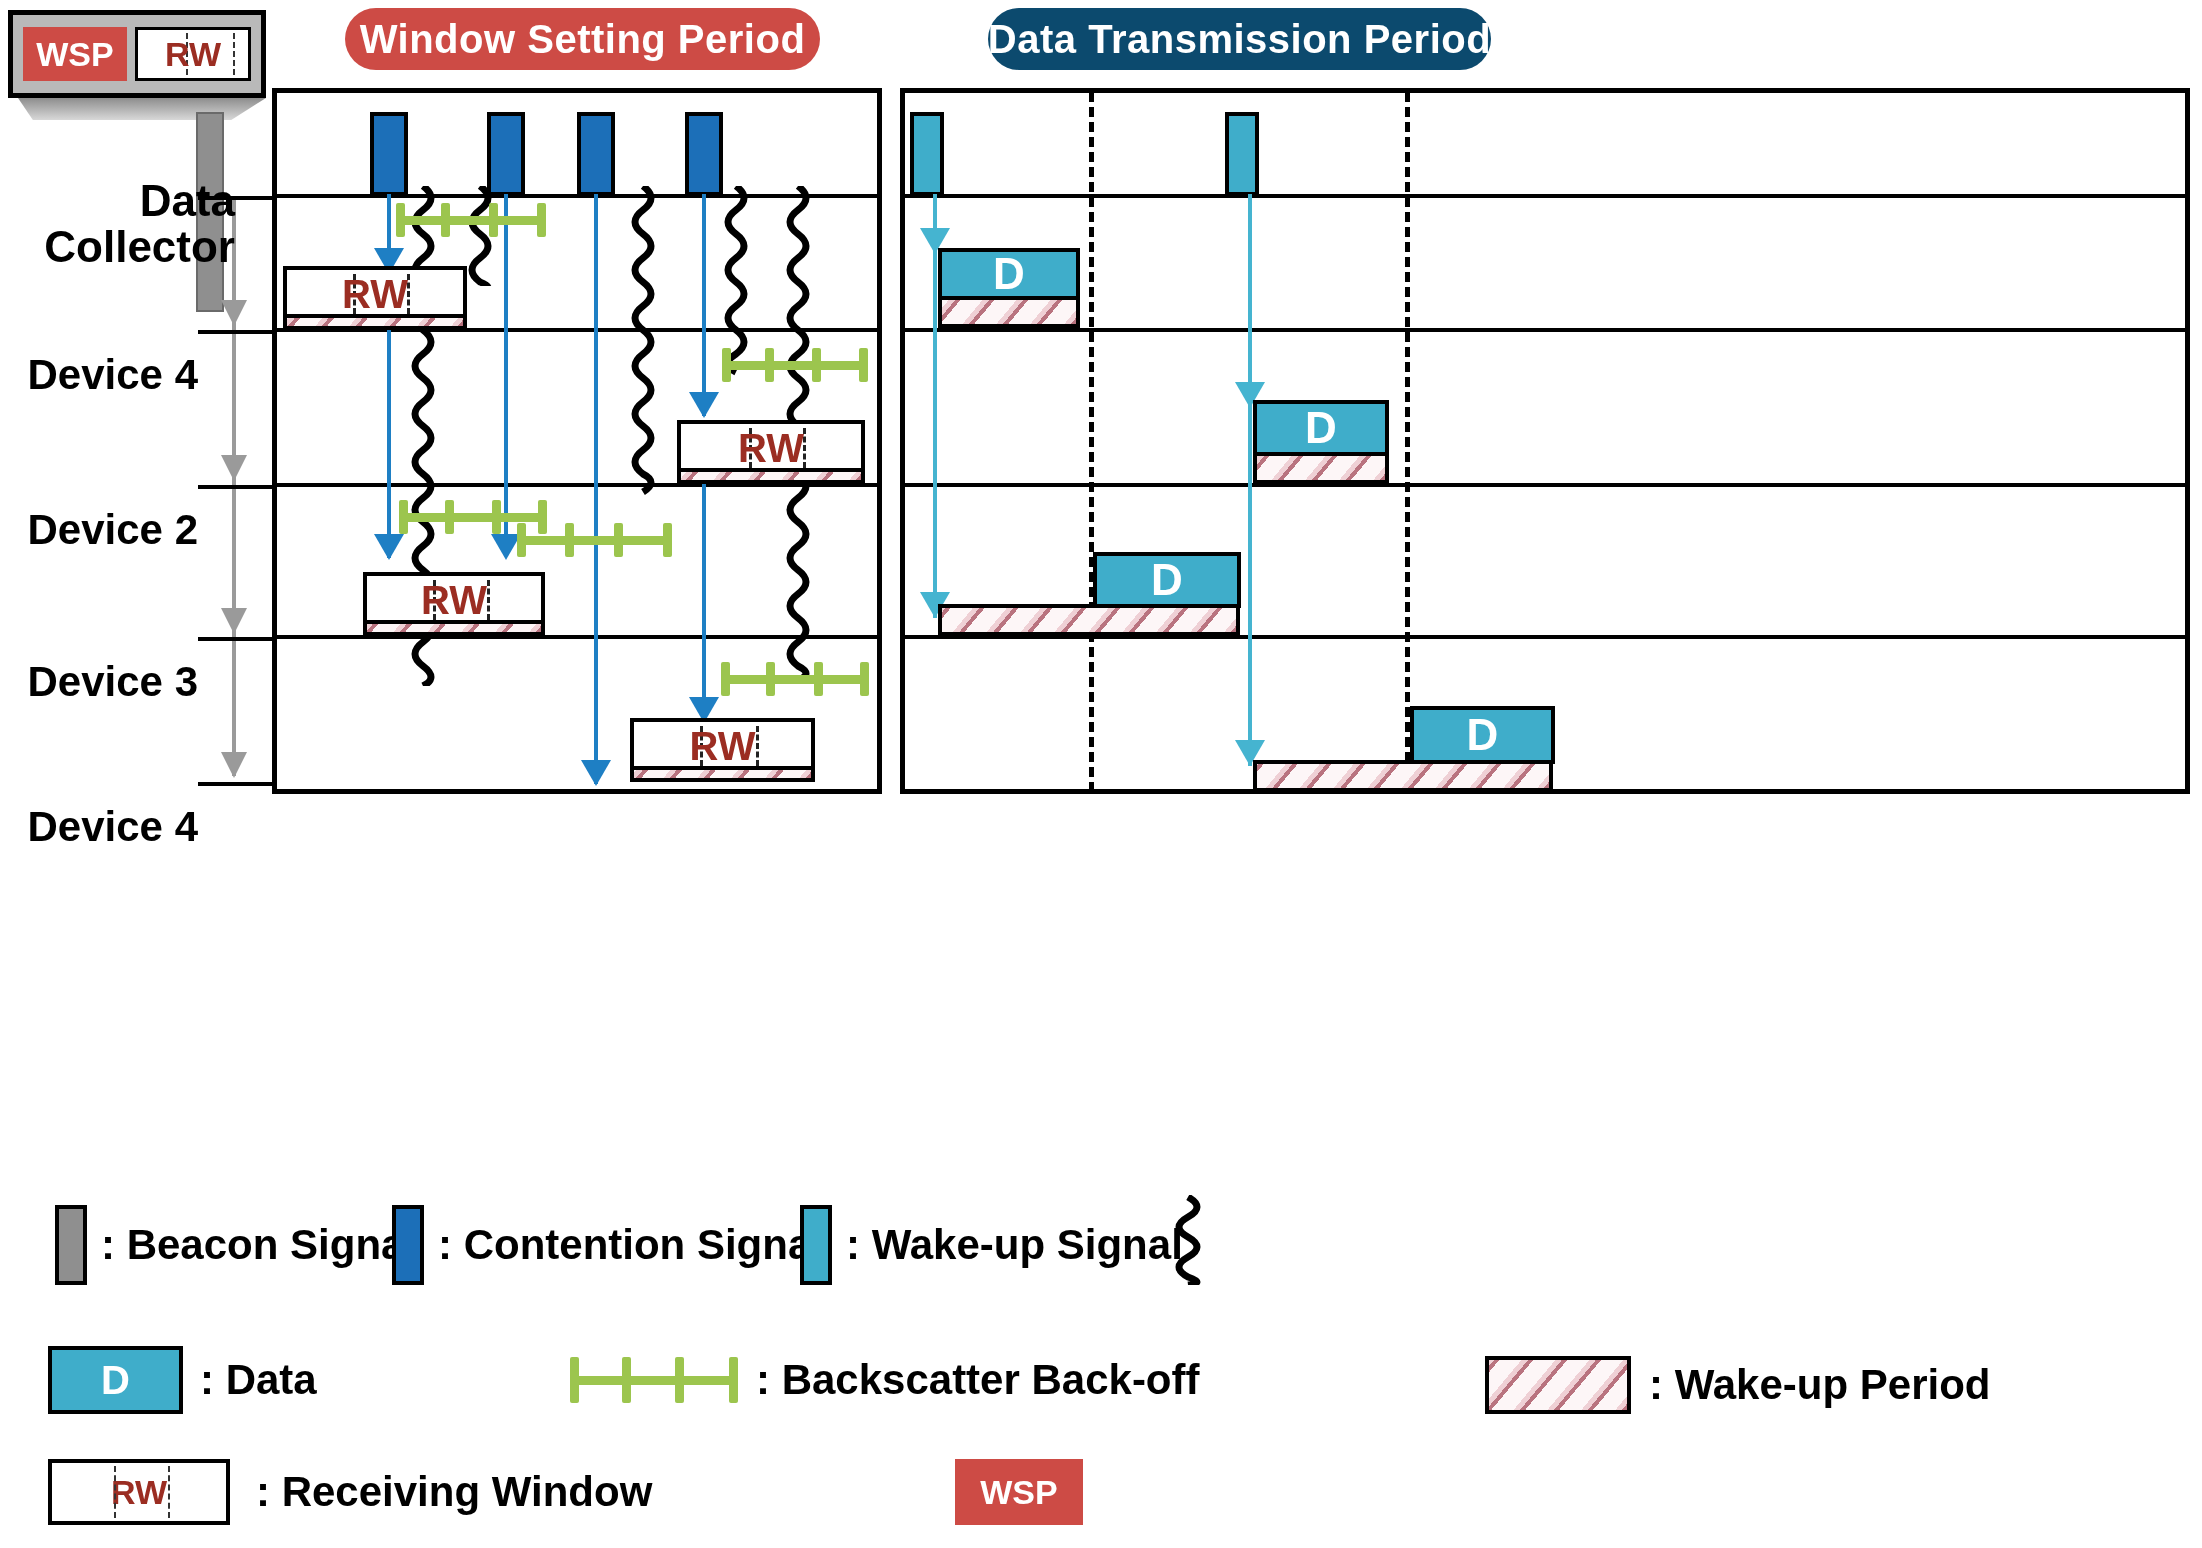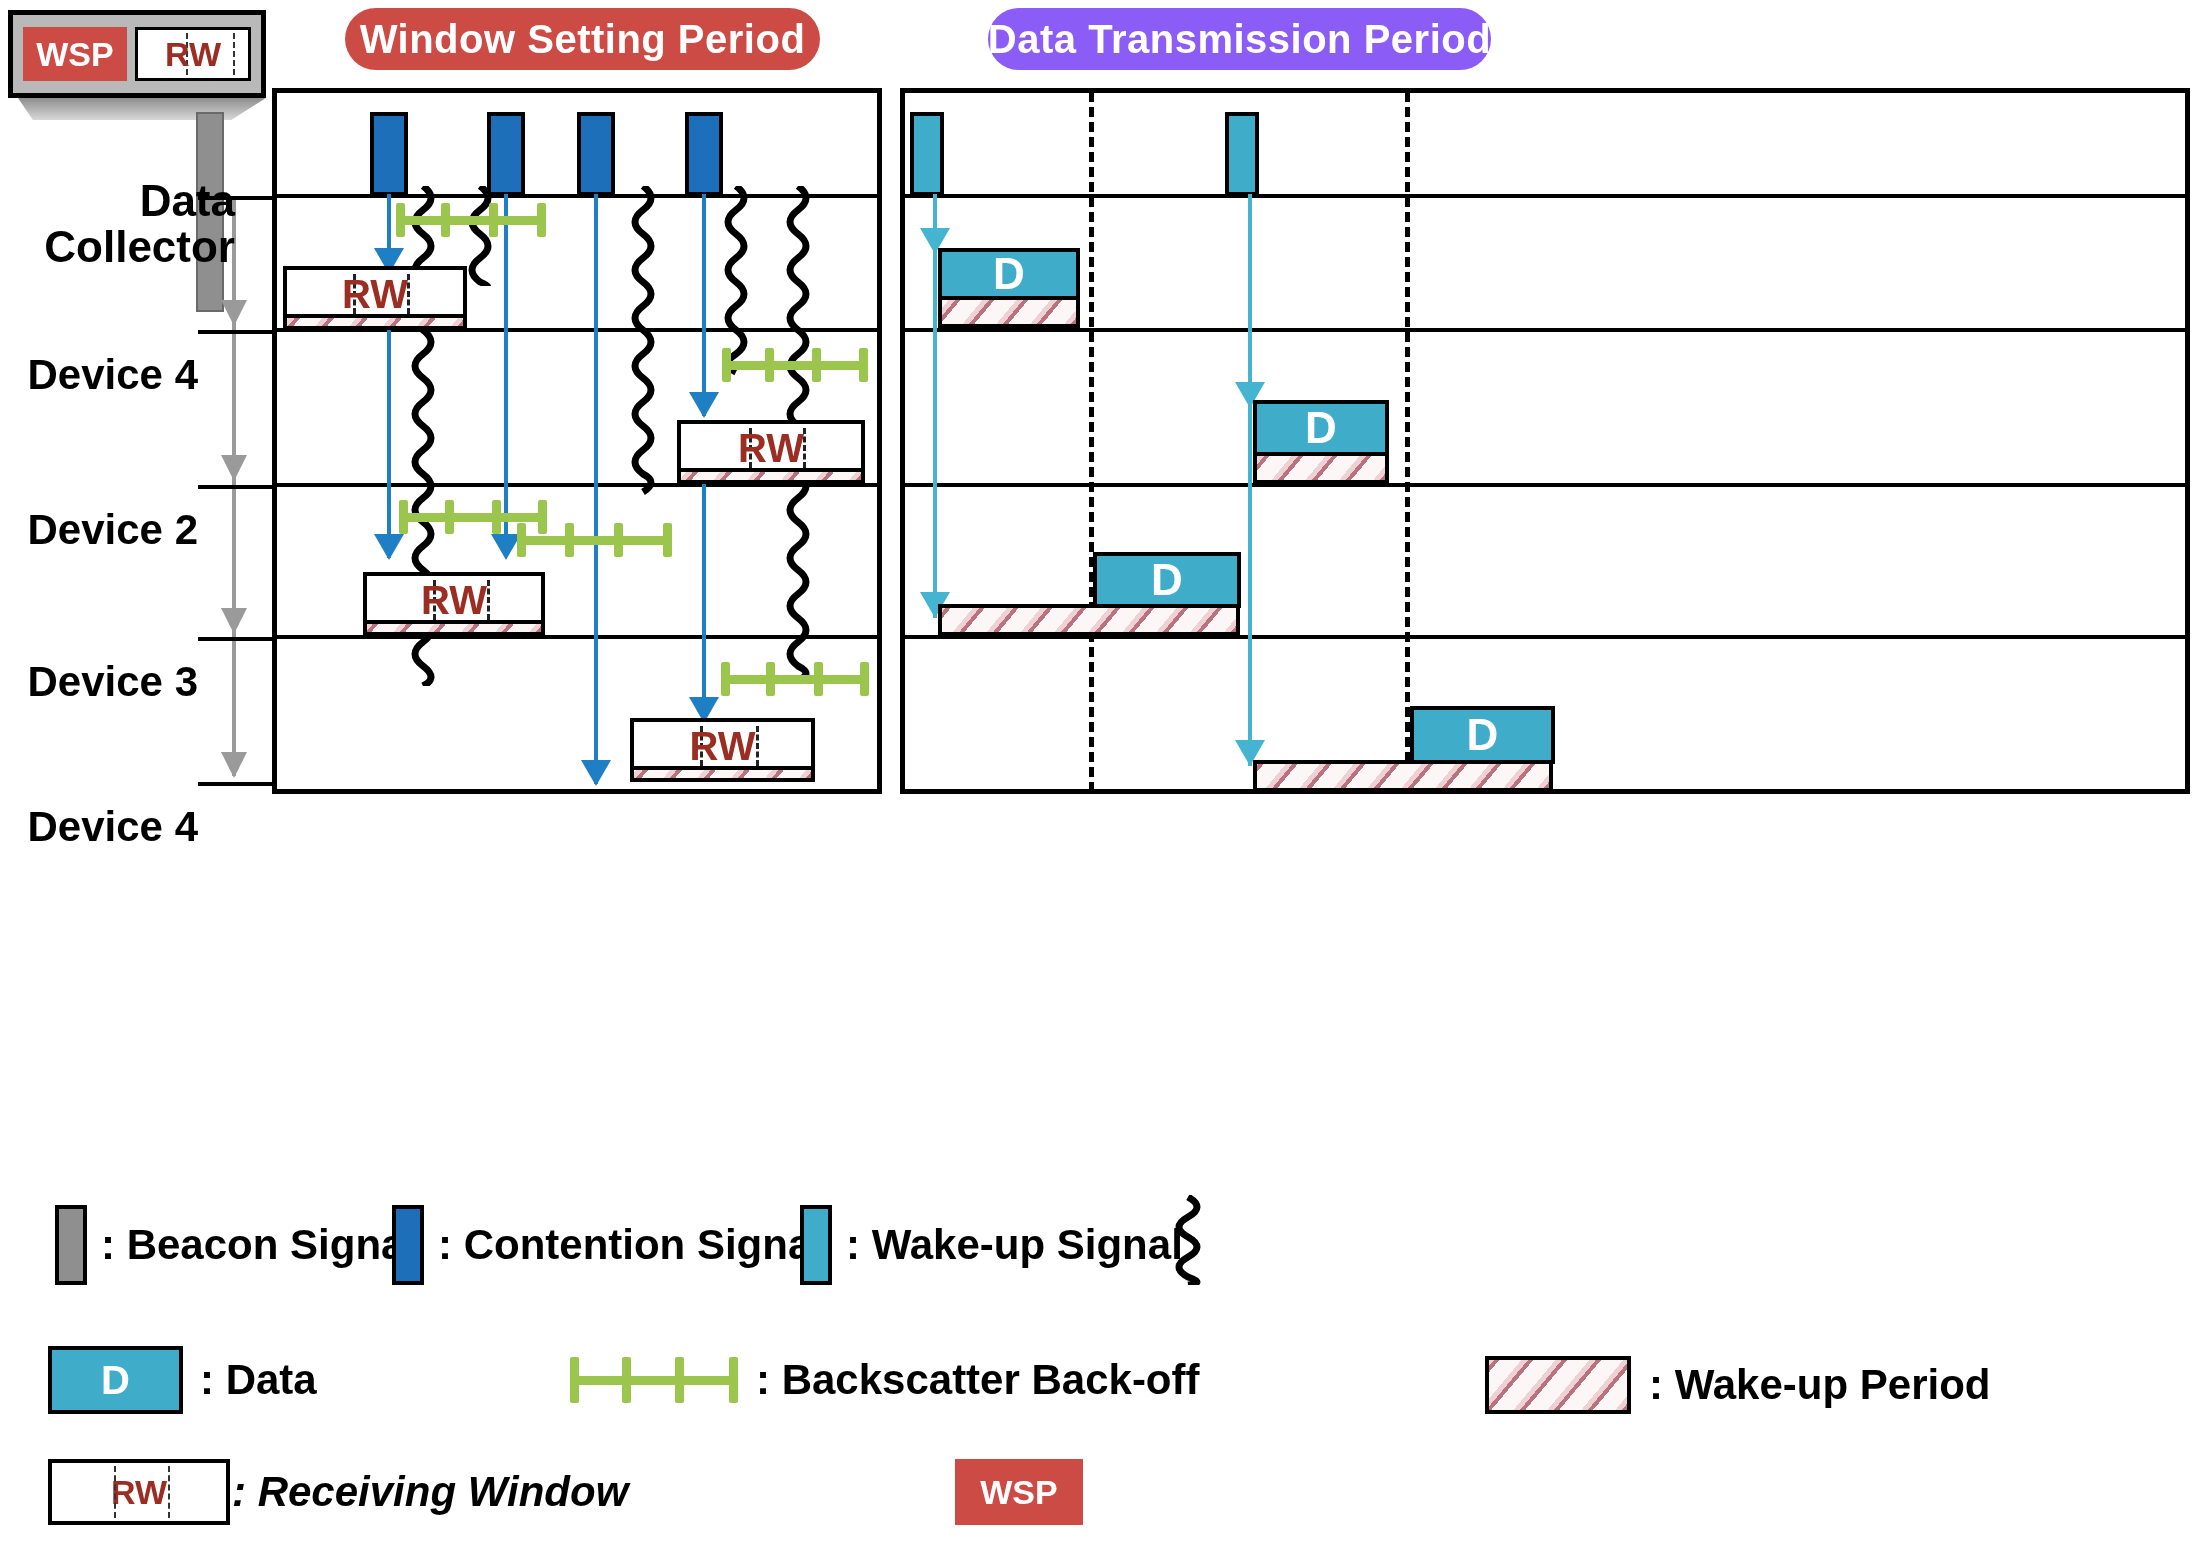--- a/index.html
+++ b/index.html
@@ -102,21 +102,21 @@
   .lg-hatch{border:4px solid #000;box-sizing:border-box;background-color:#fdf6f7;
         background-image:repeating-linear-gradient(
            -50deg,#b9737f 0 4px,#efd0d5 4px 9px,#fdf6f7 9px 26px);}
 </style>
 </head>
 <body>
 
 <div class="pill" style="left:345px;top:8px;width:475px;height:62px;background:#cd4b45;font-size:40px;">
   <span>Window Setting Period</span>
 </div>
-<div class="pill" style="left:988px;top:8px;width:503px;height:62px;background:#8b5cf6;font-size:40px;">
+<div class="pill" style="left:988px;top:8px;width:503px;height:62px;background:#0c4a6e;font-size:40px;">
   <span>Data Transmission Period</span>
 </div>
 
 <div class="head-box">
   <div class="head-wsp">
     <span>WSP</span>
   </div>
   <div class="head-rw">
     <i style="left:48px;"></i>
     <i style="left:95px;"></i>
@@ -334,19 +334,19 @@
   <div class="lg-hatch" style="width:146px;height:58px;"></div>
   <div class="lgtxt" style="font-size:42px;margin-left:18px;">: Wake-up Period</div>
 </div>
 
 <div class="lgrow" style="left:48px;top:1452px;height:80px;">
   <div class="lg-rw" style="width:182px;height:66px;">
     <i style="left:62px;"></i>
     <i style="left:116px;"></i>
     <span>RW</span>
   </div>
-  <div class="lgtxt" style="font-size:42px;margin-left:2px;font-style:italic;">: Receiving Window</div>
+  <div class="lgtxt" style="font-size:42px;margin-left:26px;">: Receiving Window</div>
 </div>
 <div class="lgrow" style="left:955px;top:1452px;height:80px;">
   <div class="lg-wsp" style="width:128px;height:66px;">
     <span>WSP</span>
   </div>
 </div>
 
 </body></html>

